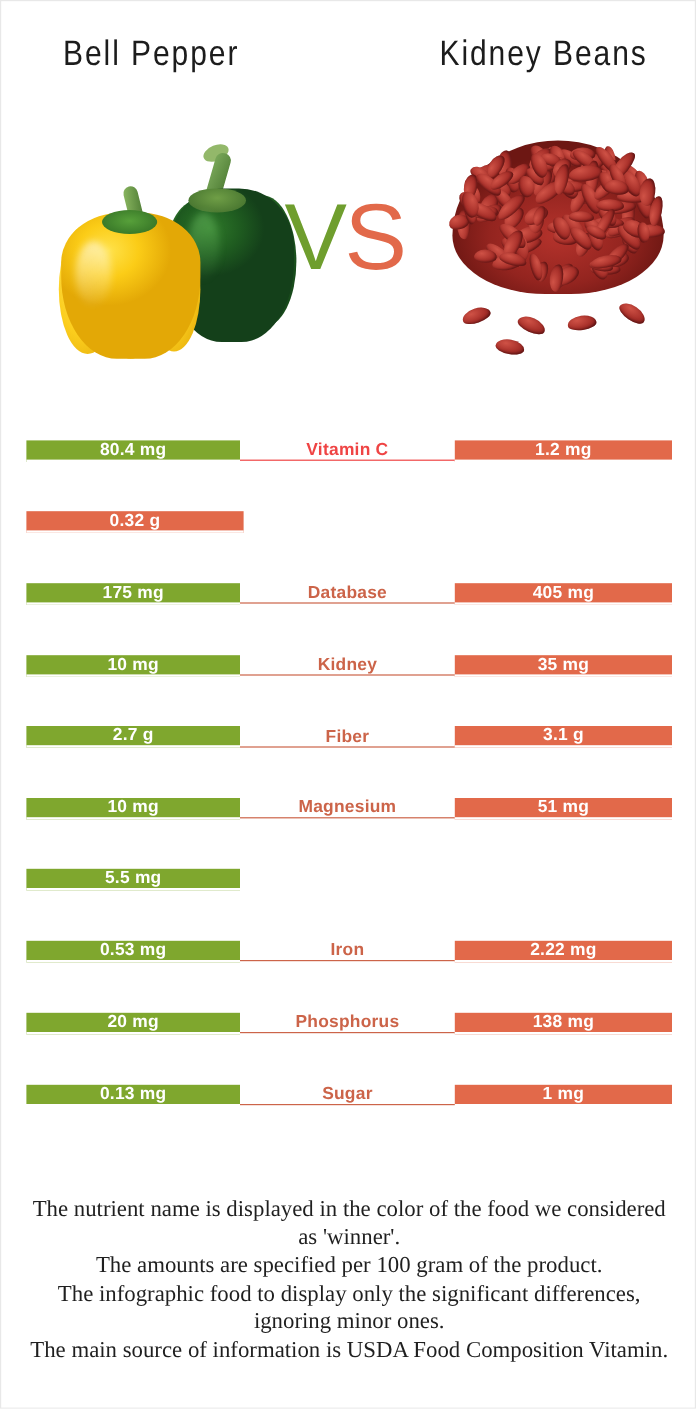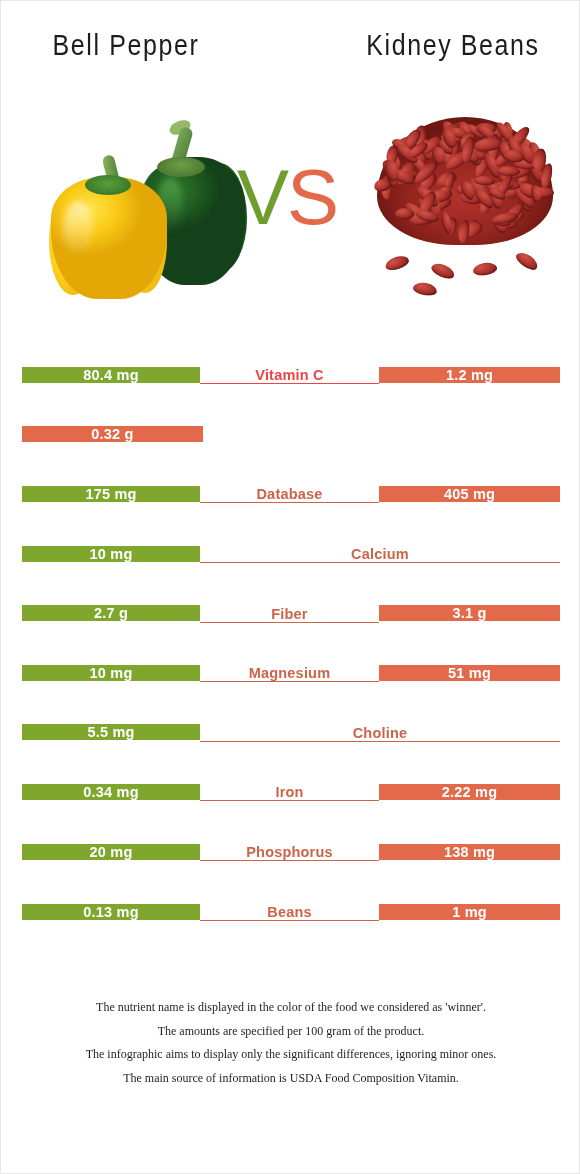--- a/index.html
+++ b/index.html
@@ -227,21 +227,21 @@
   .win-right .mid-inner { color: #cc6449; }
 
   
   .footer {
     position: absolute;
     left: 24px;
     top: 995px;
     width: 532px;
     text-align: center;
     font-family: "Liberation Serif", serif;
-    font-size: 12px;
+    font-size: 19px;
     line-height: 23.5px;
     color: #1f1f1f;
   }
 </style>
 </head>
 <body>
 
 <div id="page">
 
   <div class="titles">
@@ -420,66 +420,64 @@
       <div class="row win-right">
         <div class="cell cell-left">175 mg</div>
         <div class="cell cell-mid">
           <div class="mid-inner">Database</div>
         </div>
         <div class="cell cell-right">405 mg</div>
       </div>
       <div class="row win-right">
         <div class="cell cell-left">10 mg</div>
         <div class="cell cell-mid">
-          <div class="mid-inner">Calcium</div>
-        </div>
+          <div class="mid-inner">Kidney</div>
+        </div>
+        <div class="cell cell-right">35 mg</div>
       </div>
       <div class="row win-right">
         <div class="cell cell-left">2.7 g</div>
         <div class="cell cell-mid">
           <div class="mid-inner">Fiber</div>
         </div>
         <div class="cell cell-right">3.1 g</div>
       </div>
       <div class="row win-right">
         <div class="cell cell-left">10 mg</div>
         <div class="cell cell-mid">
           <div class="mid-inner">Magnesium</div>
         </div>
         <div class="cell cell-right">51 mg</div>
       </div>
       <div class="row win-right">
         <div class="cell cell-left">5.5 mg</div>
-        <div class="cell cell-mid">
-          <div class="mid-inner">Choline</div>
-        </div>
-      </div>
-      <div class="row win-right">
-        <div class="cell cell-left">0.34 mg</div>
+      </div>
+      <div class="row win-right">
+        <div class="cell cell-left">0.53 mg</div>
         <div class="cell cell-mid">
           <div class="mid-inner">Iron</div>
         </div>
         <div class="cell cell-right">2.22 mg</div>
       </div>
       <div class="row win-right">
         <div class="cell cell-left">20 mg</div>
         <div class="cell cell-mid">
           <div class="mid-inner">Phosphorus</div>
         </div>
         <div class="cell cell-right">138 mg</div>
       </div>
       <div class="row win-right">
         <div class="cell cell-left">0.13 mg</div>
         <div class="cell cell-mid">
-          <div class="mid-inner">Beans</div>
+          <div class="mid-inner">Sugar</div>
         </div>
         <div class="cell cell-right">1 mg</div>
       </div>
     </div>
 
   <div class="footer">
     <div>The nutrient name is displayed in the color of the food we considered as 'winner'.</div>
     <div>The amounts are specified per 100 gram of the product.</div>
-    <div>The infographic aims to display only the significant differences, ignoring minor ones.</div>
+    <div>The infographic food to display only the significant differences, ignoring minor ones.</div>
     <div>The main source of information is USDA Food Composition Vitamin.</div>
   </div>
 
 </div>
 
 </body></html>

